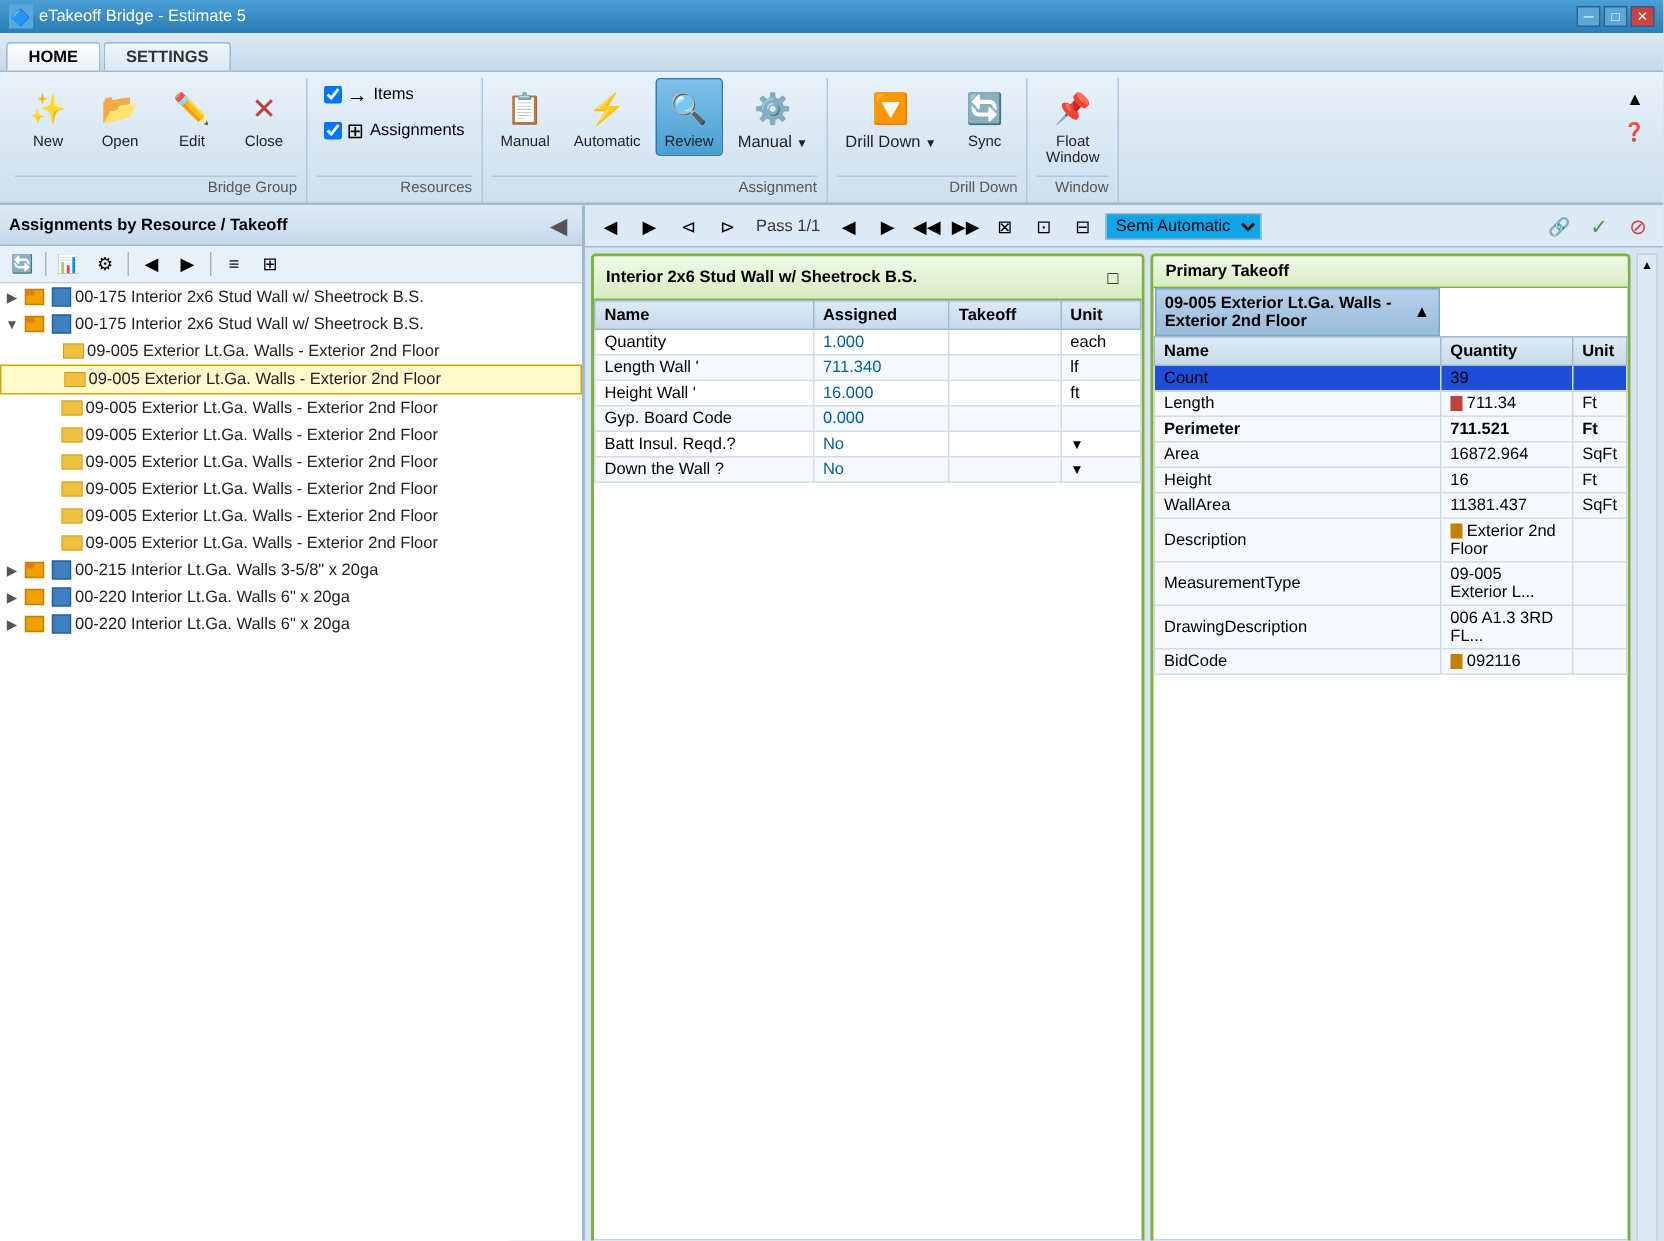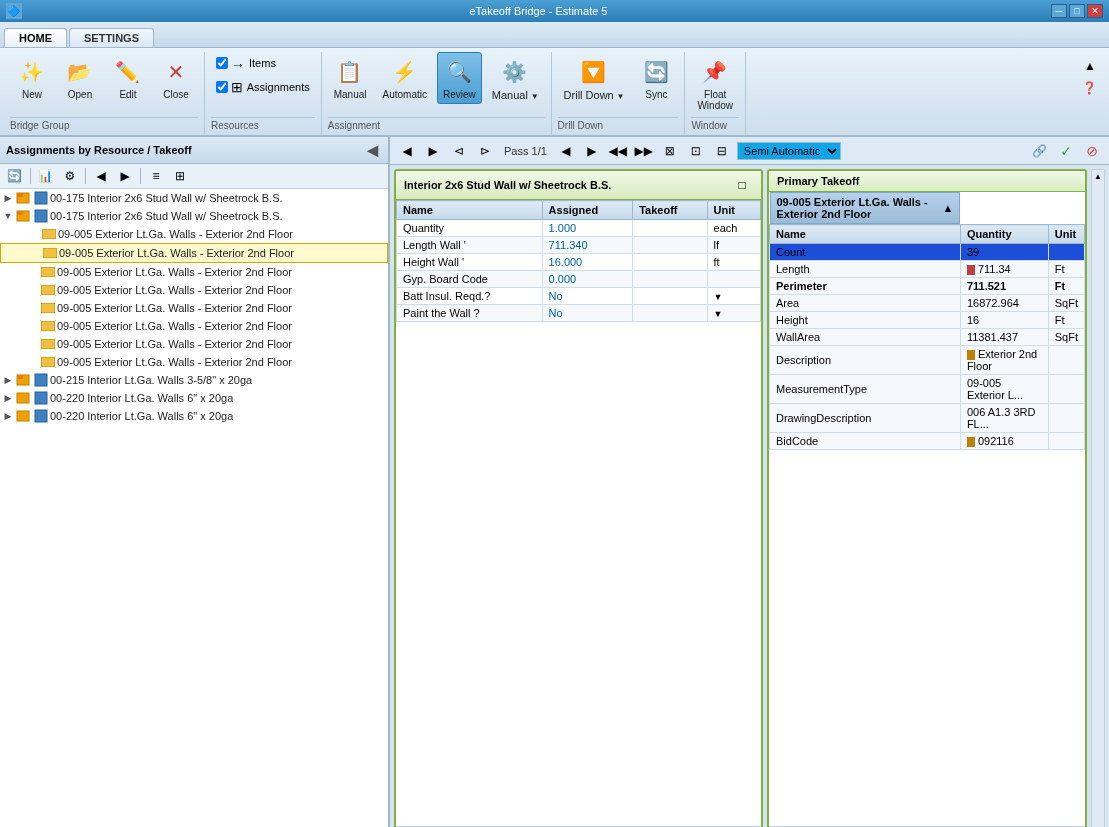--- a/index.html
+++ b/index.html
@@ -8,21 +8,21 @@
     
     .title-bar {
       background: linear-gradient(to bottom, #4a9fd4, #2a7db5);
       height: 22px;
       display: flex;
       align-items: center;
       justify-content: space-between;
       padding: 0 6px;
       color: white;
     }
-    .title-bar-title { font-size: 11px; flex: 1; text-align: center; }
+    .title-bar-title { font-size: 11px; flex: 1; text-align: left; }
     .title-bar-controls { display: flex; gap: 2px; }
     .title-bar-btn {
       width: 16px; height: 14px; background: #5ba8d8; border: 1px solid #2a6090;
       color: white; font-size: 9px; cursor: pointer; display: flex; align-items: center; justify-content: center;
     }
     .title-bar-btn.close { background: #d04040; }
     .title-bar-icon { width: 16px; height: 16px; background: #5ba8d8; margin-right: 4px; display: flex; align-items: center; justify-content: center; }
 
     
     .tab-bar {
@@ -51,21 +51,21 @@
     }
     .ribbon-group {
       display: flex;
       flex-direction: column;
       align-items: stretch;
       border-right: 1px solid #b0c8dc;
       padding: 0 6px 4px;
     }
     .ribbon-group-content { display: flex; gap: 4px; align-items: flex-start; flex: 1; }
     .ribbon-group-label {
-      text-align: left; font-size: 10px; color: #555; margin-top: 2px;
+      text-align: right; font-size: 10px; color: #555; margin-top: 2px;
       border-top: 1px solid #b0c8dc; padding-top: 2px;
     }
     .ribbon-btn {
       display: flex; flex-direction: column; align-items: center; justify-content: flex-start;
       padding: 3px 5px; min-width: 40px; cursor: pointer;
       border: 1px solid transparent; border-radius: 3px;
       background: transparent; color: #222;
     }
     .ribbon-btn.active { background: linear-gradient(to bottom, #7ec0e8, #4a9fd4); border-color: #2a7db5; }
     .ribbon-btn-icon { width: 32px; height: 32px; display: flex; align-items: center; justify-content: center; font-size: 20px; }
@@ -596,21 +596,21 @@
       <td></td>
       <td></td>
     </tr>
                 <tr>
       <td>Batt Insul. Reqd.?</td>
       <td class="blue-val">No</td>
       <td></td>
       <td> <span style="font-size:9px;cursor:pointer;">▼</span></td>
     </tr>
                 <tr>
-      <td>Paint the Wall ?</td>
+      <td>Down the Wall ?</td>
       <td class="blue-val">No</td>
       <td></td>
       <td> <span style="font-size:9px;cursor:pointer;">▼</span></td>
     </tr>
               </tbody>
           </table>
         </div>
 
         <div style="height:12px;background:#e0eaf4;border-top:1px solid #c0d0e0;"></div>
       </div>

